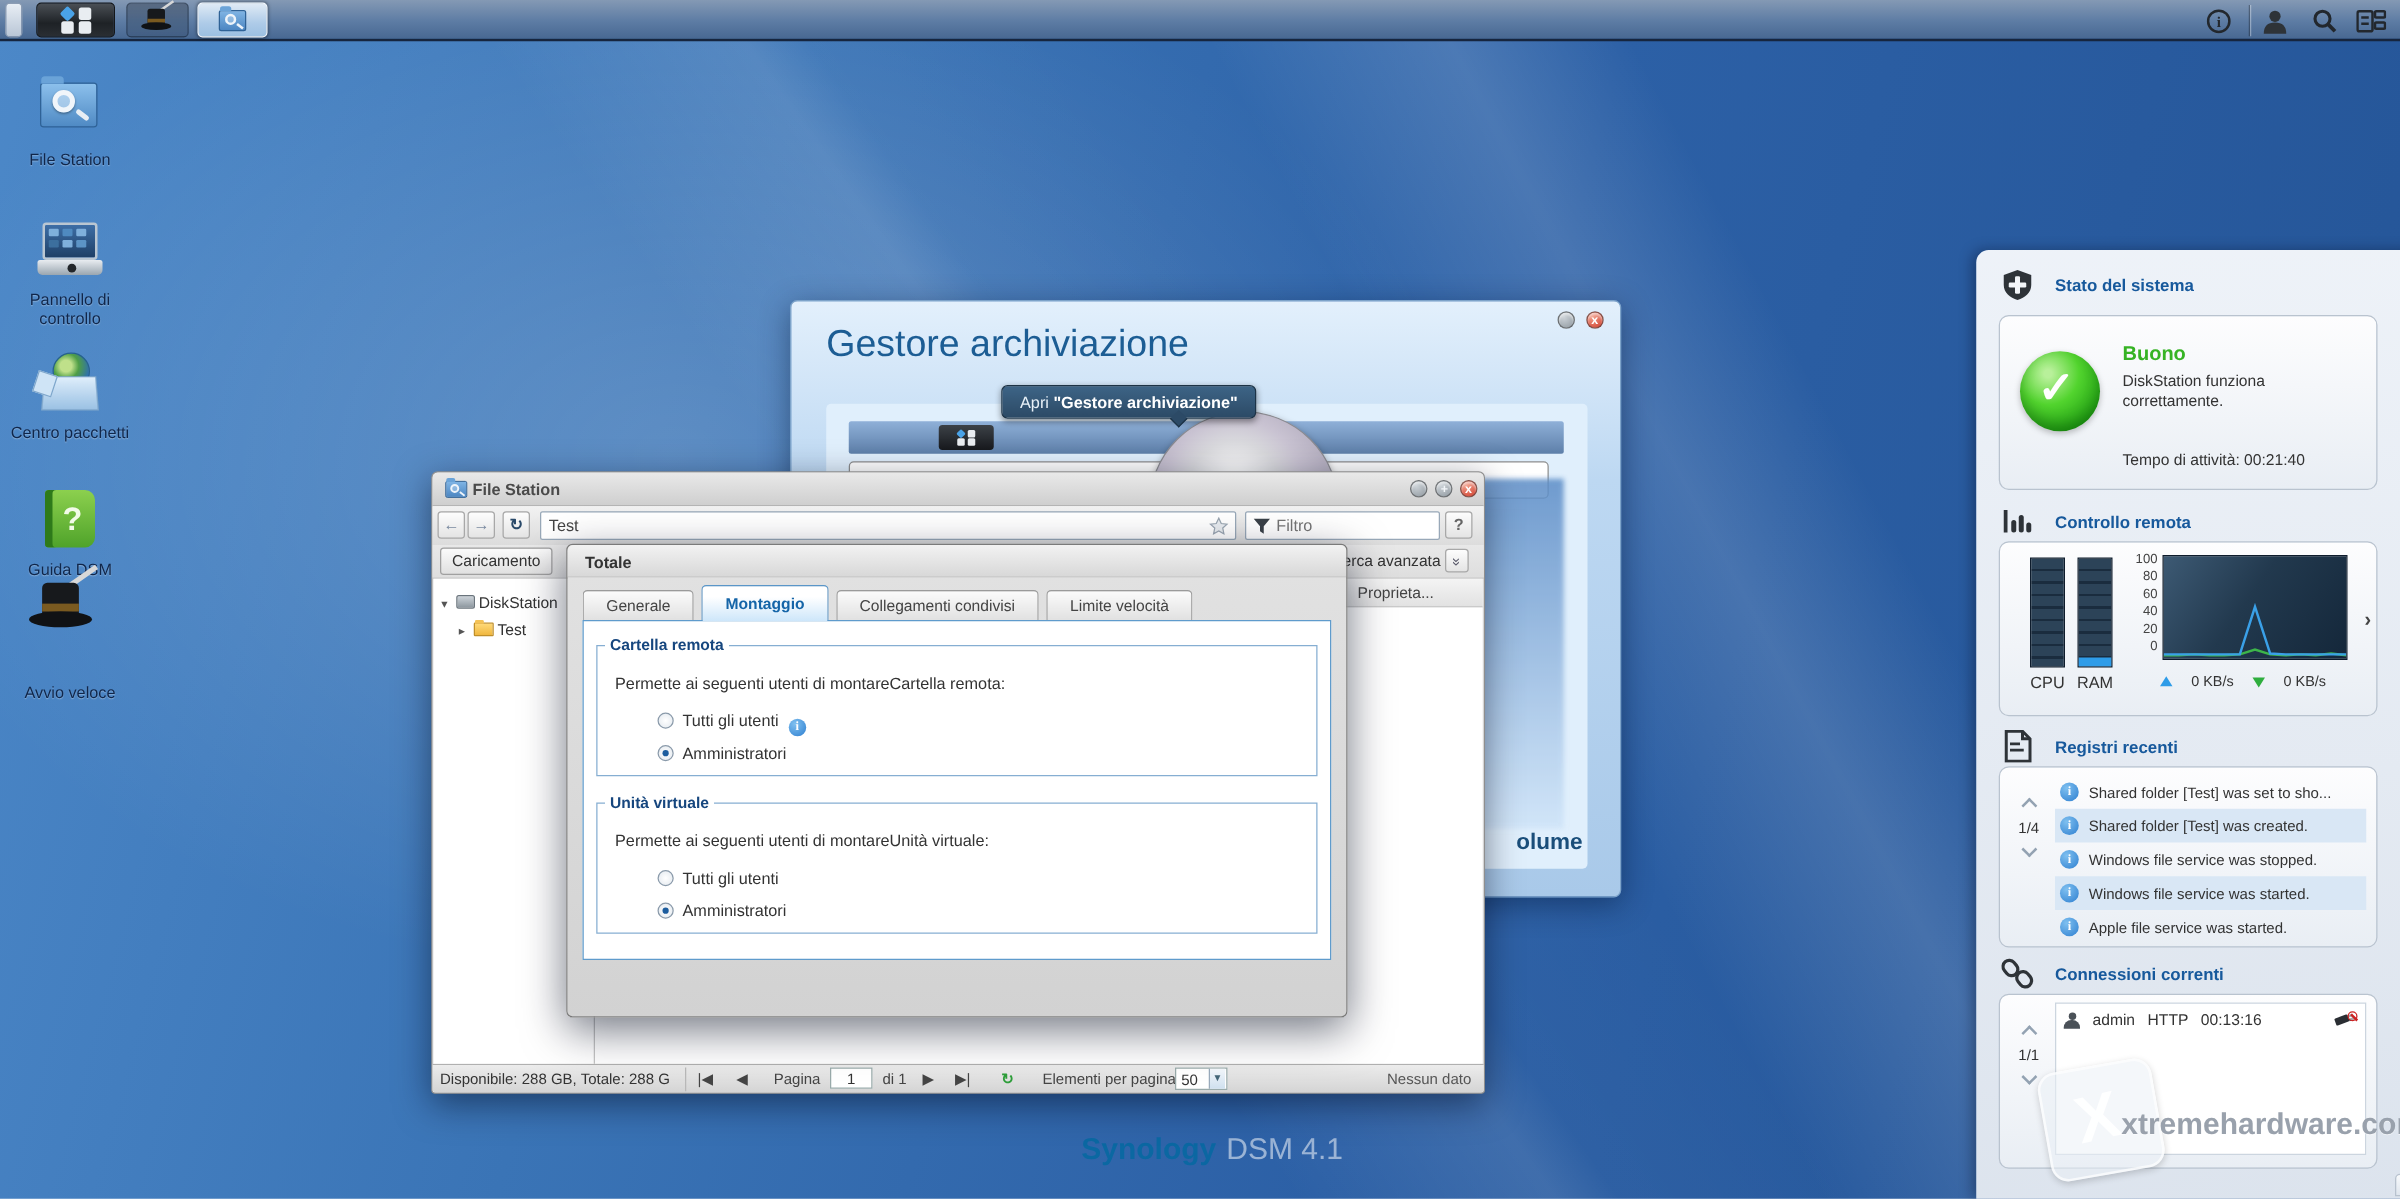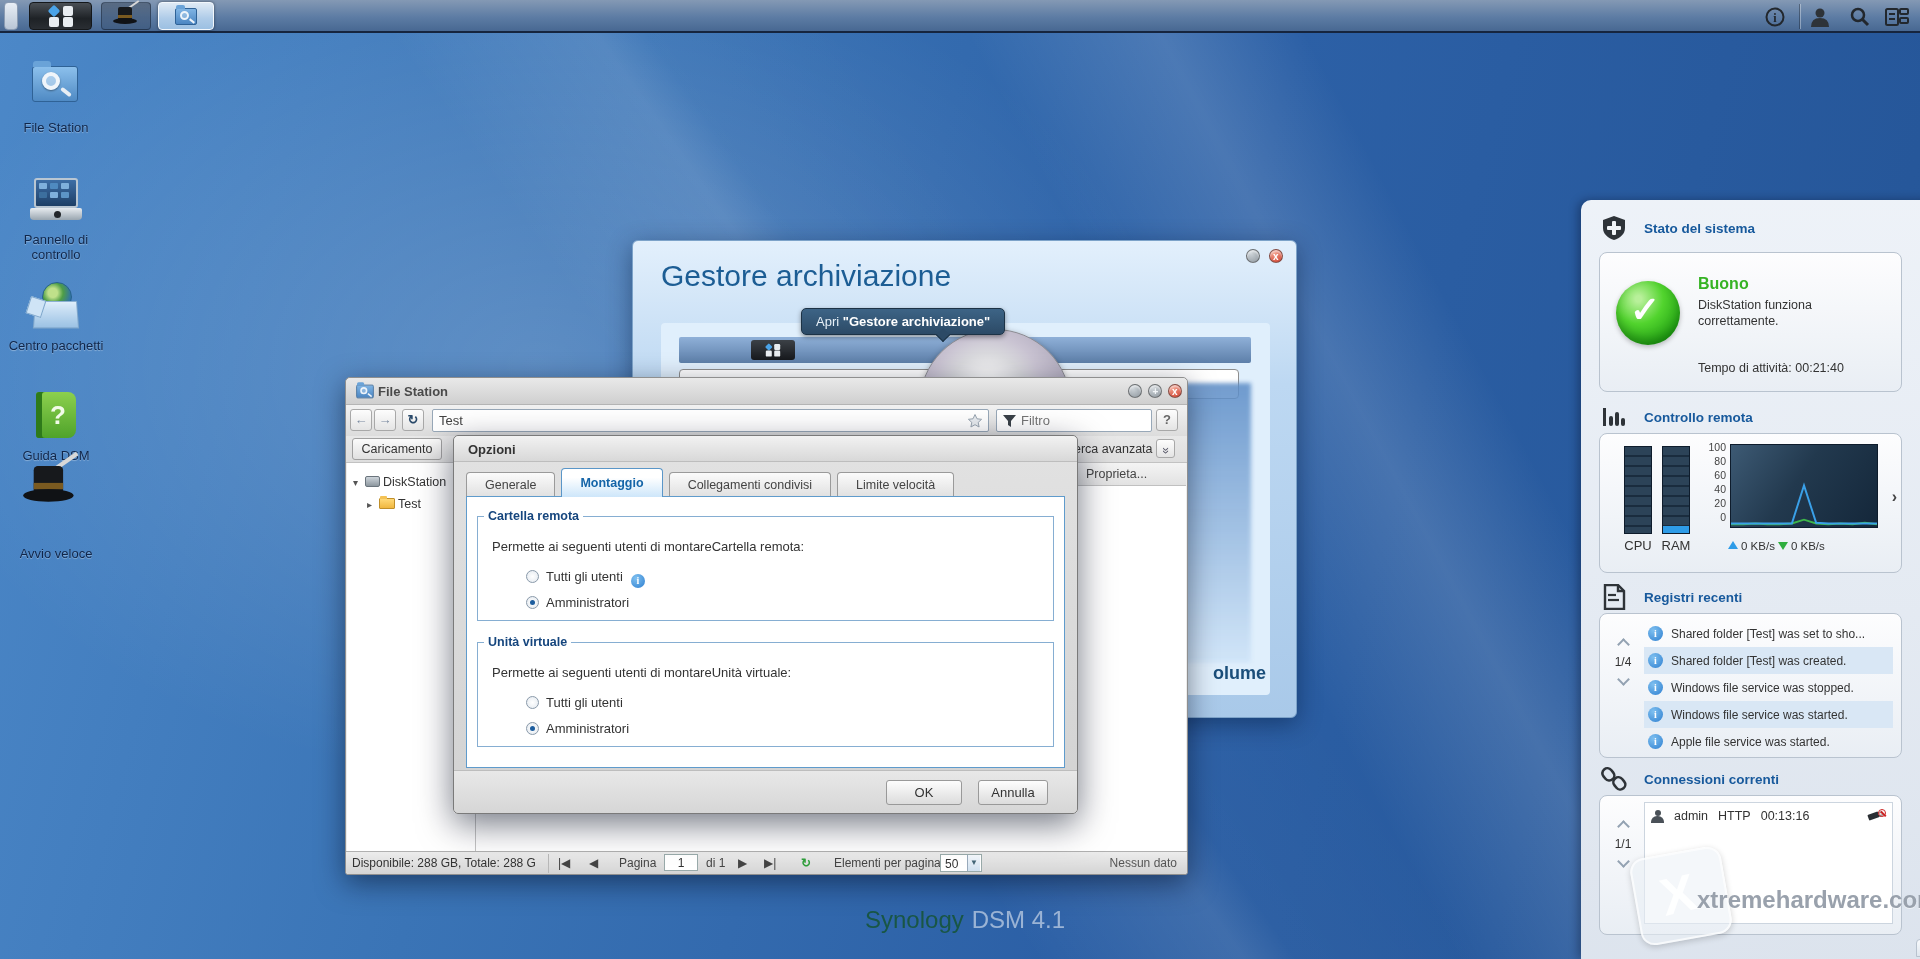--- a/index.html
+++ b/index.html
@@ -197,21 +197,21 @@
   #health-uptime { position:absolute; left:98px; top:108px; font-size:12.5px; color:#333; }
 
   .meter { position:absolute; top:12px; width:28px; height:88px; border:1px solid #0e1c2c;
     background:repeating-linear-gradient(180deg, #2c4358 0 8px, #1a2c3e 8px 10px); position:absolute; }
   .meter .fill { position:absolute; left:0; bottom:0; width:100%; background:#2e9ce8; }
   .meter-lbl { position:absolute; top:104px; font-size:13px; color:#333; width:30px; text-align:center; }
   #net-ticks { position:absolute; left:96px; top:6px; width:30px; height:96px; text-align:right; font-size:10.5px; color:#444; }
   #net-ticks div { height:14px; line-height:14px; }
   #net-chart { position:absolute; left:130px; top:10px; width:148px; height:84px;
     background:linear-gradient(125deg,#3d5a74 0%, #22394e 45%, #14273a 100%); border:1px solid #0e1c2c; }
-  #net-rates { position:absolute; left:128px; top:102px; font-size:11.5px; color:#333; display:flex; align-items:center; gap:3px; }
+  #net-rates { position:absolute; left:128px; top:102px; font-size:11.5px; color:#333; display:flex; align-items:center; gap:15px; }
   .arrow-up { width:0; height:0; border:5px solid transparent; border-bottom:8px solid #2e9ce8; margin-top:-6px; }
   .arrow-down { width:0; height:0; border:5px solid transparent; border-top:8px solid #2fae3e; margin-top:6px; }
   #res-more { position:absolute; right:4px; top:54px; font-size:16px; font-weight:bold; color:#444; cursor:pointer; }
 
   .pager { position:absolute; left:6px; top:20px; width:34px; text-align:center; color:#333; font-size:12px; }
   .chev { display:block; margin:6px auto; width:9px; height:9px; border-left:2px solid #93a2b2; border-bottom:2px solid #93a2b2; cursor:pointer; }
   .chev.up { transform:rotate(135deg); } .chev.down { transform:rotate(-45deg); }
   .log-list { position:absolute; left:44px; top:6px; right:8px; }
   .log-row { height:27px; display:flex; align-items:center; gap:8px; padding:0 4px; font-size:12px; color:#333; white-space:nowrap; overflow:hidden; }
   .log-row.alt { background:#d9e7f5; }
@@ -227,21 +227,21 @@
   #disconn .plug::before { content:""; position:absolute; right:-4px; top:1px; width:4px; height:1.5px; background:#2a2e33; box-shadow:0 3px 0 #2a2e33; }
   #disconn .no { position:absolute; right:0; top:0; width:8px; height:8px; border:1.5px solid #cc2222; border-radius:50%; background:rgba(255,255,255,0.6); }
   #disconn .no::after { content:""; position:absolute; left:0.5px; top:2.6px; width:7px; height:1.5px; background:#cc2222; transform:rotate(45deg); }
 
   #sb-collapse { position:absolute; right:10px; bottom:2px; width:48px; height:18px;
     background:linear-gradient(#f8fafc,#dfe6ee); border:1px solid #b8c2ce; border-radius:4px 4px 0 0; cursor:pointer; }
   #sb-collapse .chev { margin:2px auto; border-color:#5a6a7a; }
 
   
   #wm-syno { position:absolute; left:865px; top:906px; z-index:2; opacity:0.8; font-size:24px; }
-  #wm-syno .b { color:#14532d; font-weight:normal; }
+  #wm-syno .b { color:#0369a1; font-weight:bold; }
   #wm-syno .v { color:rgba(255,255,255,0.65); margin-left:8px; }
   #wm-x { position:absolute; left:1635px; top:842px; z-index:60; pointer-events:none; }
   #wm-x .tile { position:absolute; left:0; top:10px; width:92px; height:88px; background:rgba(235,240,246,0.55);
     border:2px solid rgba(255,255,255,0.7); border-radius:14px; transform:rotate(-10deg); box-shadow:0 2px 6px rgba(0,0,0,0.18); }
   #wm-x .tile span { position:absolute; left:24px; top:10px; font-size:52px; font-weight:bold; color:rgba(255,255,255,0.9); transform:rotate(-3deg); }
   #wm-x .txt { position:absolute; left:62px; top:44px; font-size:24px; font-weight:bold; color:rgba(148,156,168,0.95);
     text-shadow:0 1px 0 rgba(255,255,255,0.5); white-space:nowrap; }
 </style>
 </head>
 <body>
@@ -442,21 +442,21 @@
     <div id="per-page-box">
       <span class="v">50</span>
         <span class="a">▼</span>
     </div>
     <div id="status-right">Nessun dato</div>
   </div>
 </div>
 
 <div id="dlg">
   <div id="dlg-titlebar">
-    <div id="dlg-title">Opzioni</div>
+    <div id="dlg-title">Totale</div>
   </div>
   <div id="dlg-tabs">
     <div class="tab">Generale</div>
     <div class="tab active">Montaggio</div>
     <div class="tab">Collegamenti condivisi</div>
     <div class="tab">Limite velocità</div>
   </div>
   <div id="dlg-body">
     <fieldset id="fld-remote">
       <legend>Cartella remota</legend>
@@ -471,24 +471,20 @@
     <fieldset id="fld-virtual">
       <legend>Unità virtuale</legend>
       <div class="fld-desc">Permette ai seguenti utenti di montareUnità virtuale:</div>
       <div class="opt-row" style="top:46px;">
         <span class="radio"></span><span>Tutti gli utenti</span>
       </div>
       <div class="opt-row" style="top:72px;">
         <span class="radio sel"></span><span>Amministratori</span>
       </div>
     </fieldset>
-  </div>
-  <div id="dlg-footer">
-    <div class="dlg-btn" id="btn-ok">OK</div>
-    <div class="dlg-btn" id="btn-cancel">Annulla</div>
   </div>
 </div>
 
 <div id="sidebar">
 
   <div class="w-header" style="top:14px;">
     <span class="w-icon">
       <svg width="26" height="26" viewBox="0 0 26 26">
           <path d="M13 1 L24 5 v8 c0 6 -5 10 -11 12 C7 23 2 19 2 13 V5 z" fill="#2e3338"></path>
           <rect x="11" y="6" width="4" height="14" rx="1" fill="#f2f5f8"></rect>

